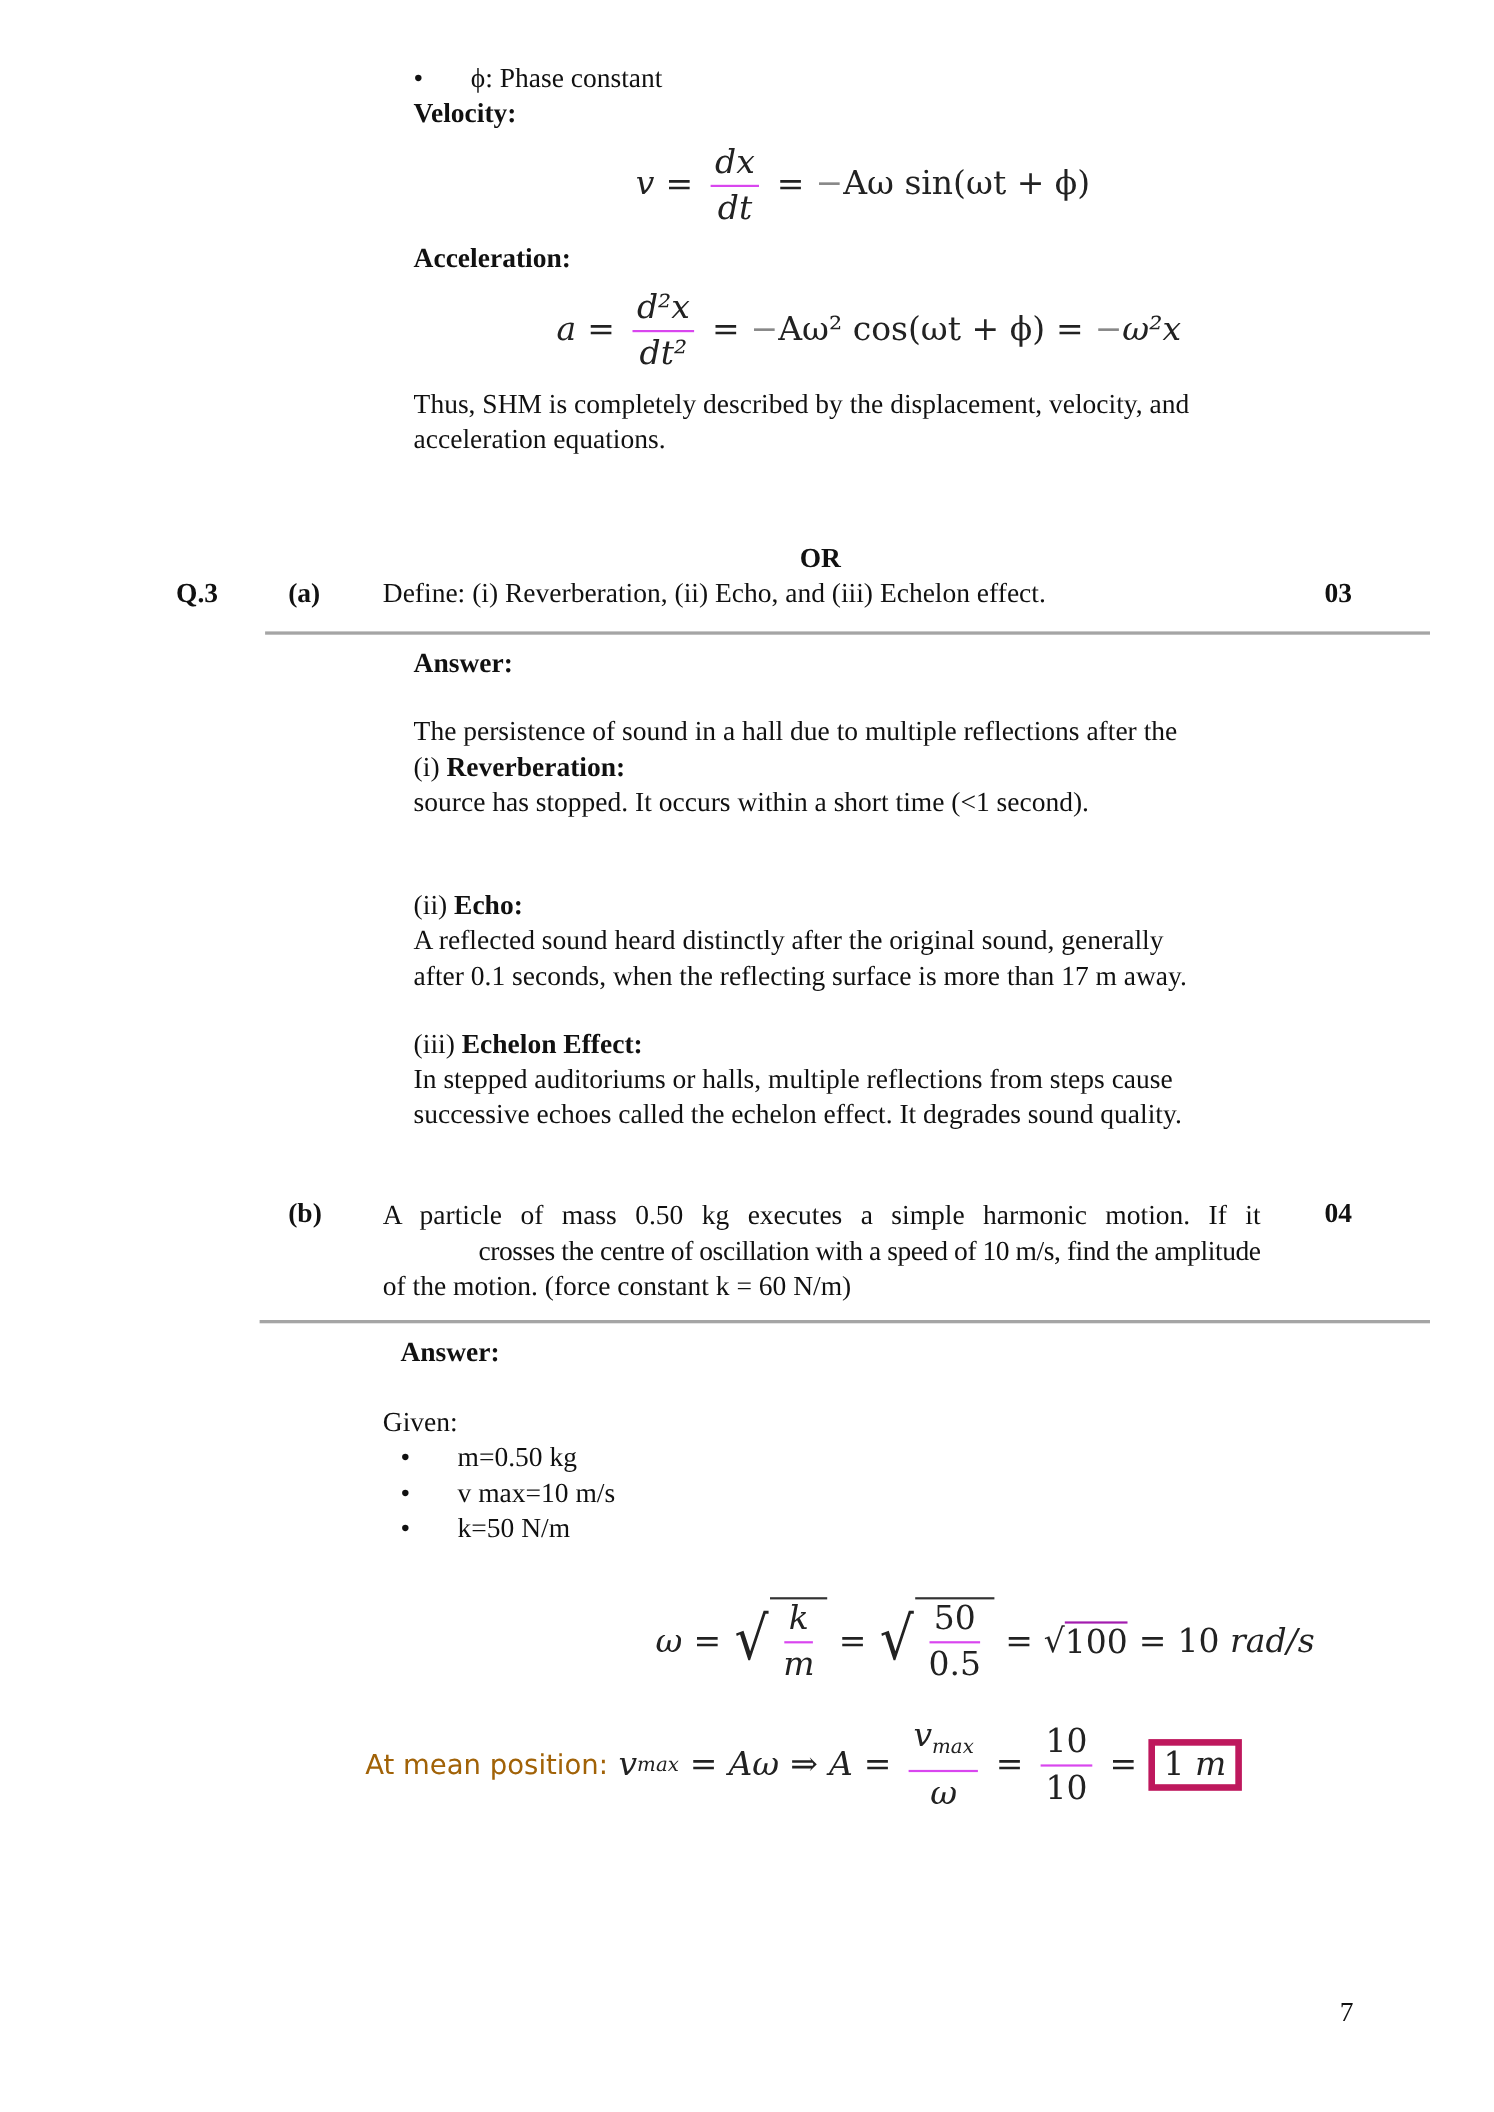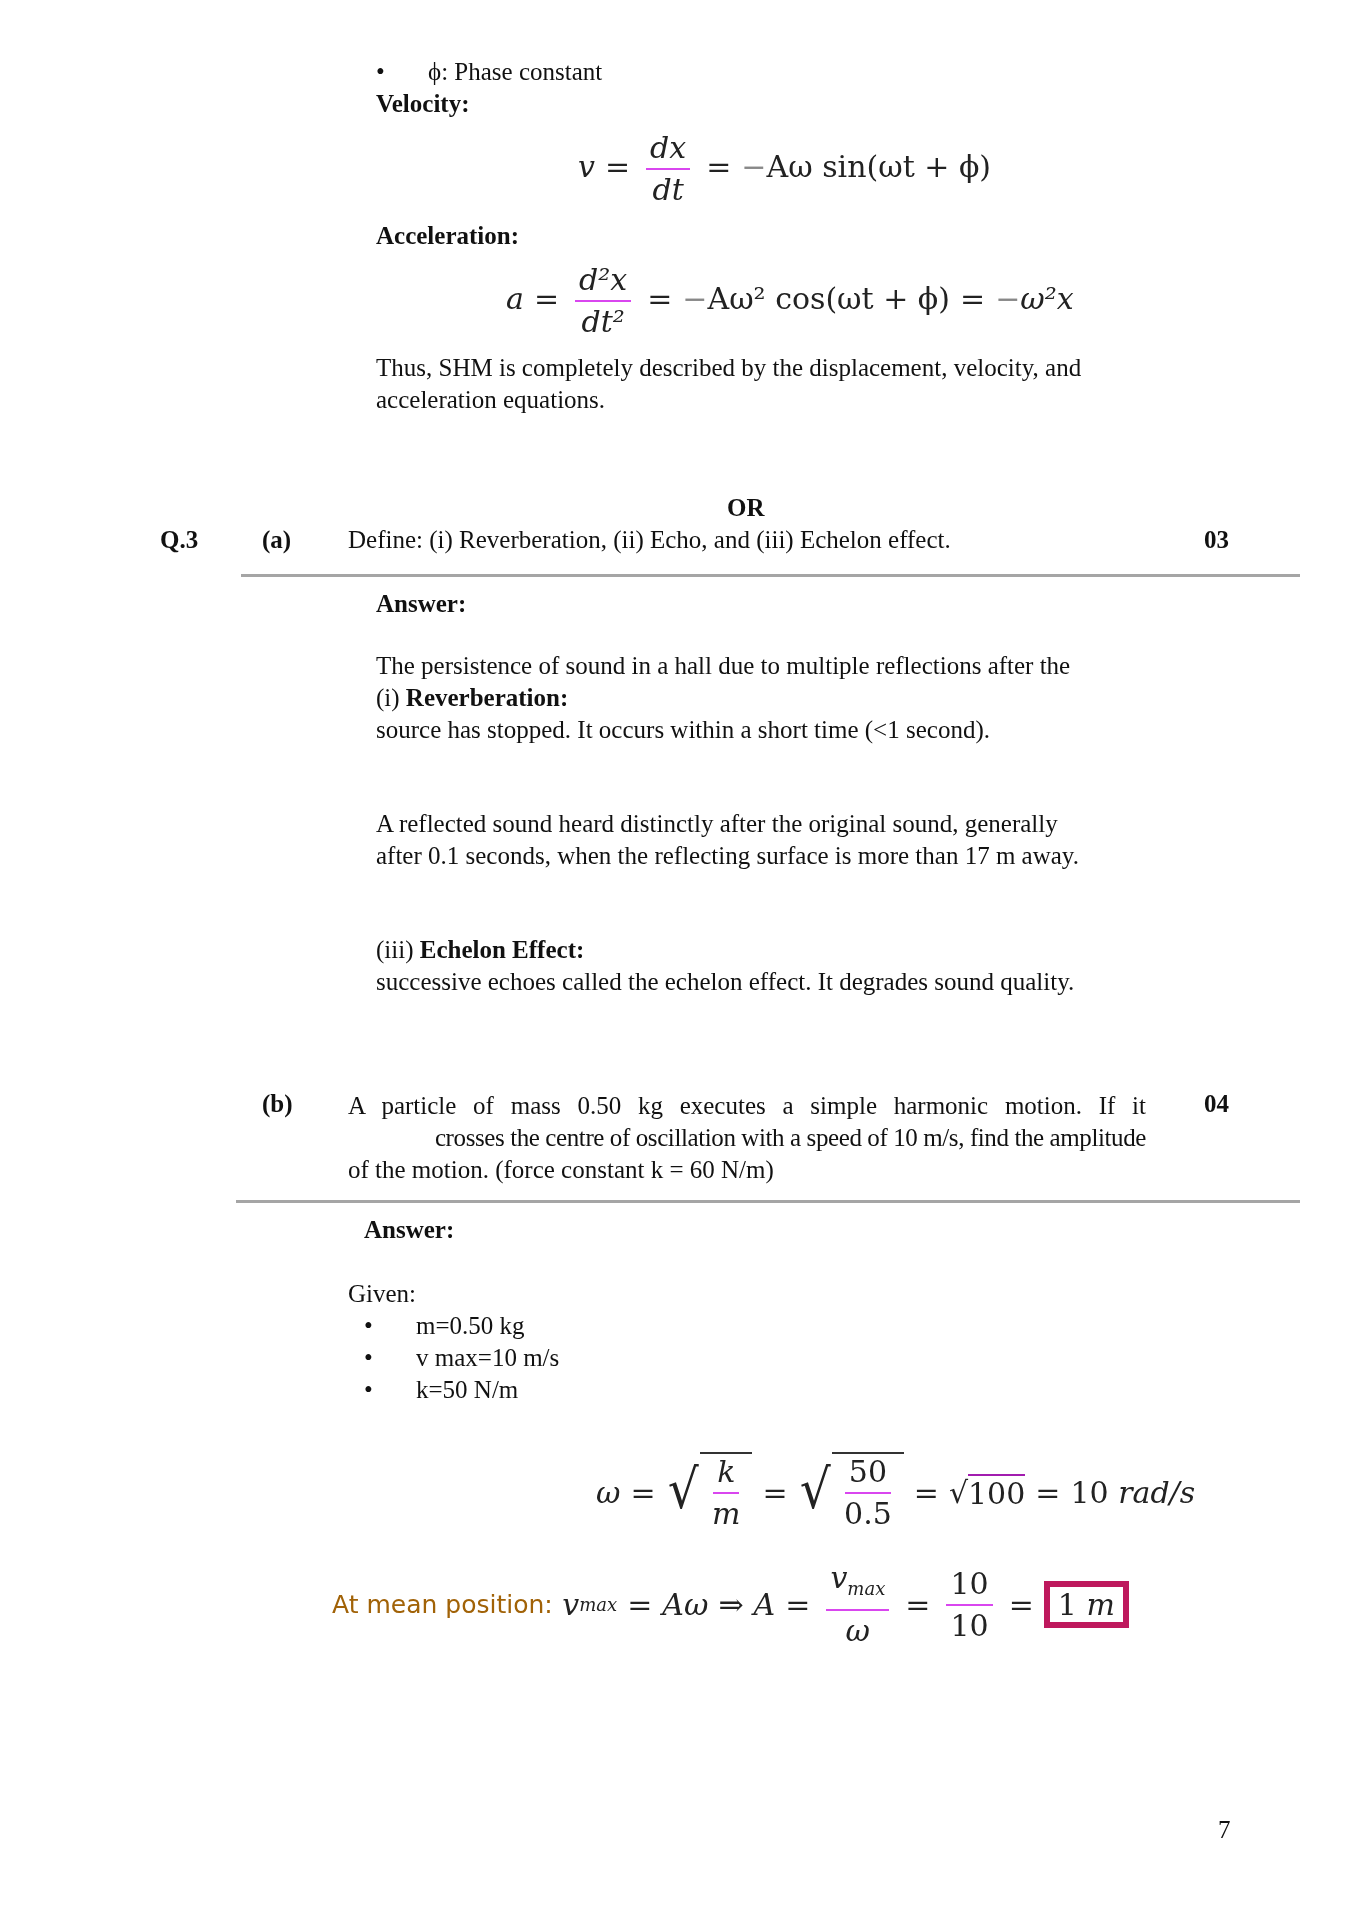--- a/index.html
+++ b/index.html
@@ -67,26 +67,28 @@
 
 <div class="abs b" style="left:376px; top:590px;">Answer:</div>
 
 <div class="abs para" style="left:376px; top:650px;">
   <div>The persistence of sound in a hall due to multiple reflections after the</div>
   <div><span>(i)</span> <span class="b">Reverberation:</span></div>
   <div>source has stopped. It occurs within a short time (&lt;1 second).</div>
 </div>
 
 <div class="abs para" style="left:376px; top:808px;">
+  <div><span>(ii)</span> <span class="b">Echo:</span></div>
   <div>A reflected sound heard distinctly after the original sound, generally</div>
   <div>after 0.1 seconds, when the reflecting surface is more than 17 m away.</div>
 </div>
 
 <div class="abs para" style="left:376px; top:934px;">
   <div><span>(iii)</span> <span class="b">Echelon Effect:</span></div>
+  <div>In stepped auditoriums or halls, multiple reflections from steps cause</div>
   <div>successive echoes called the echelon effect. It degrades sound quality.</div>
 </div>
 
 <div class="abs b" style="left:262px; top:1090px;">(b)</div>
 <div class="abs para" style="left:348px; top:1090px; width:798px; white-space:normal;">
   <div style="text-align:justify; text-align-last:justify;">A particle of mass 0.50 kg executes a simple harmonic motion. If it</div>
   <div style="letter-spacing:-0.4px;text-align:right;">crosses the centre of oscillation with a speed of 10 m/s, find the amplitude</div>
   <div>of the motion. (force constant k = 60 N/m)</div>
 </div>
 <div class="abs b" style="left:1204px; top:1090px;">04</div>

